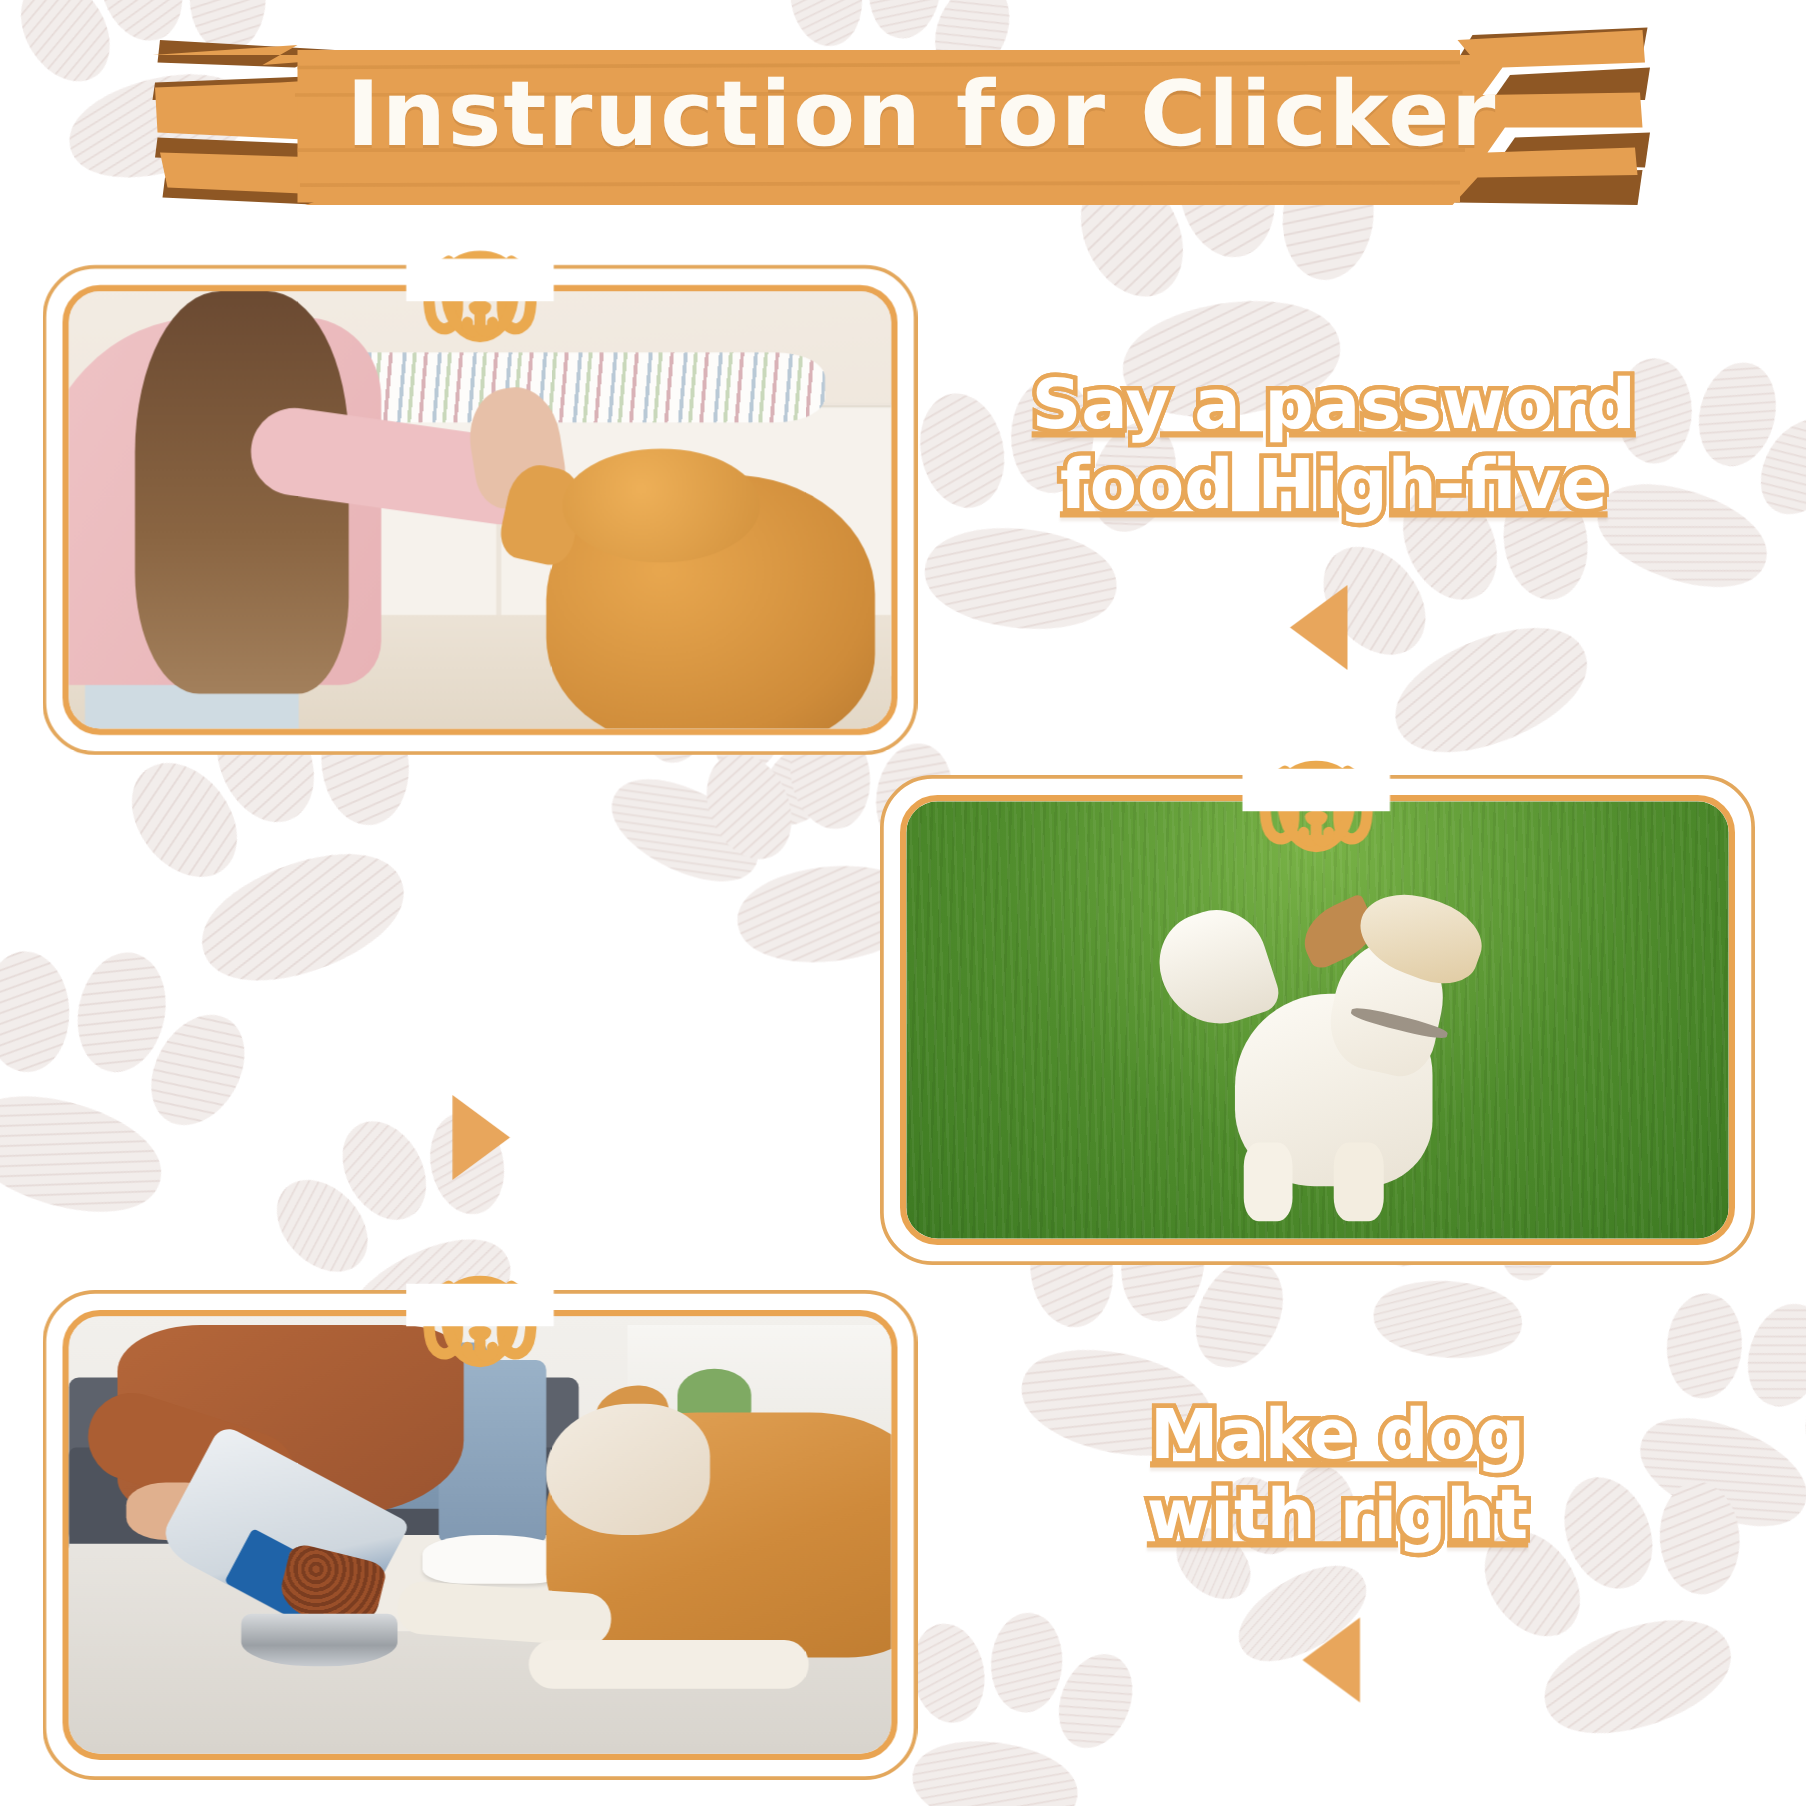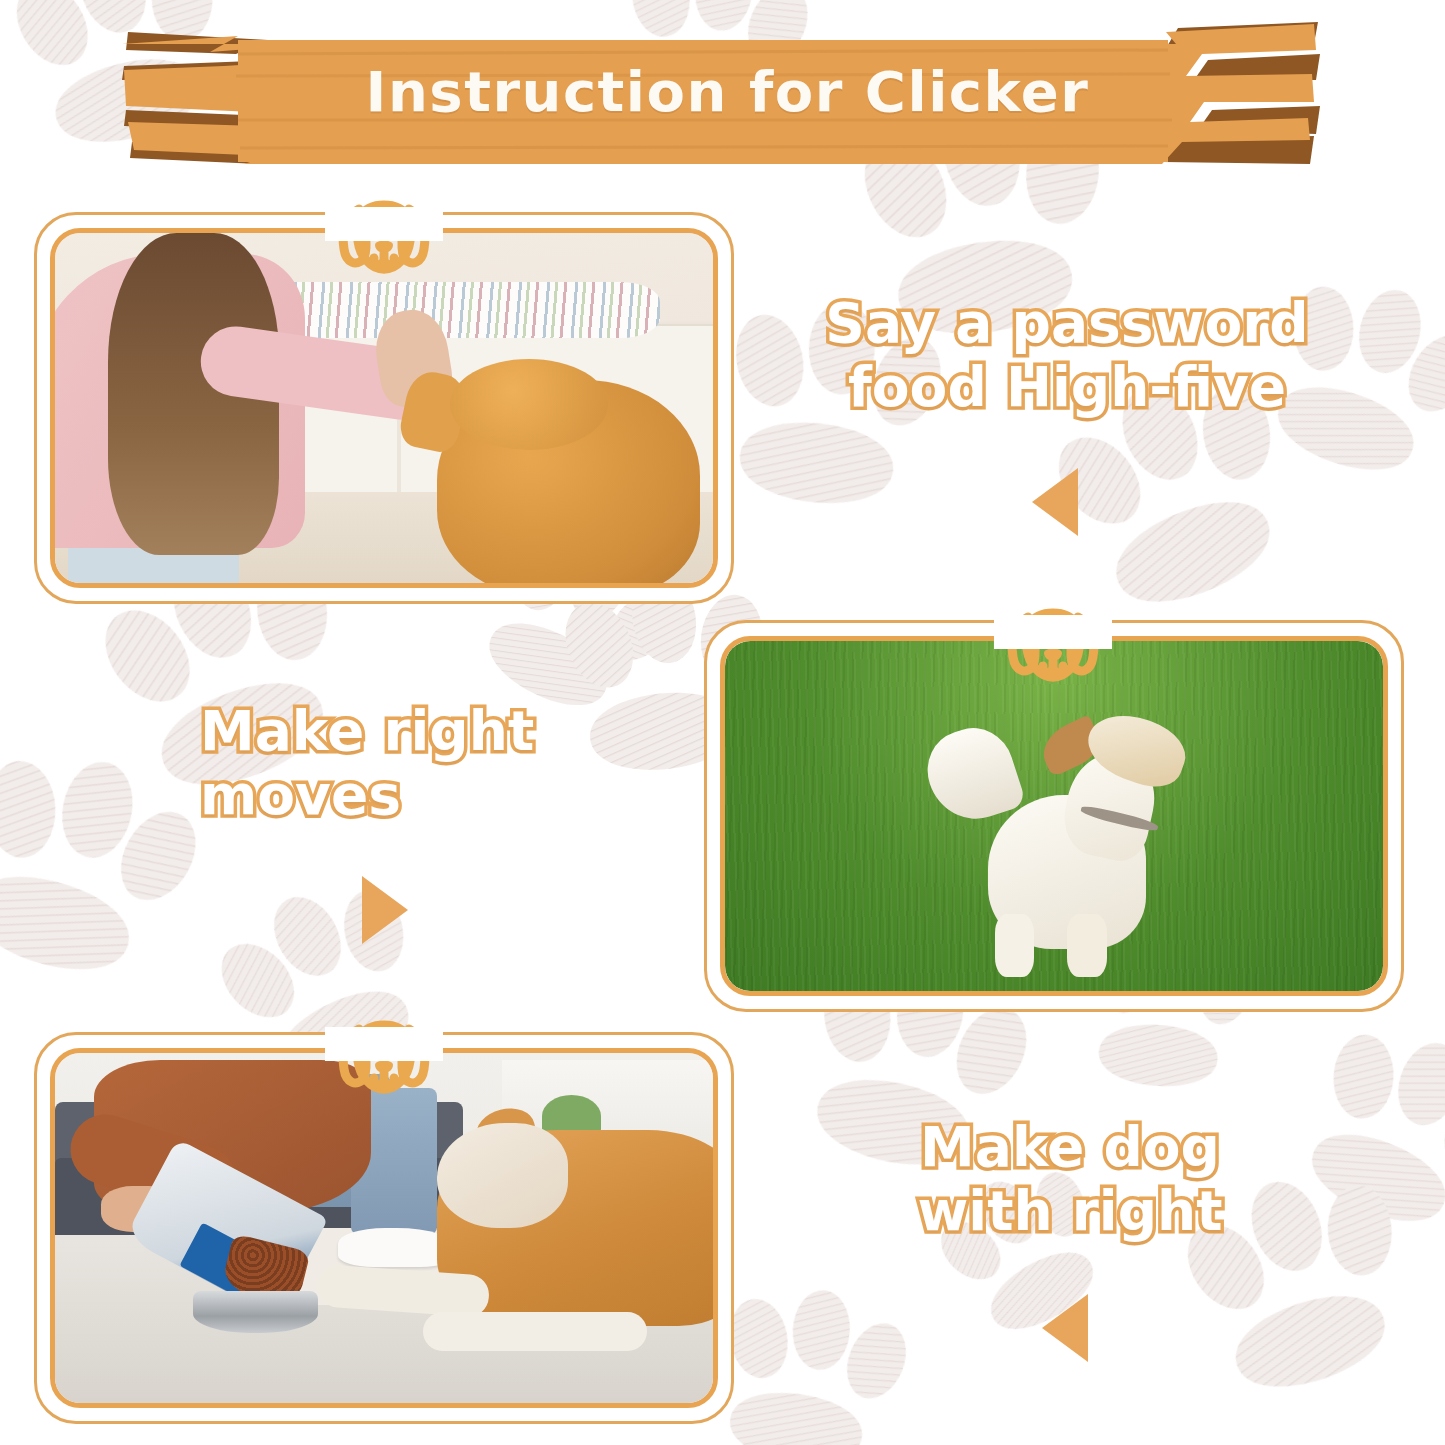--- a/index.html
+++ b/index.html
@@ -12,26 +12,26 @@
   }
   #stage{position:absolute;inset:0;width:1445px;height:1445px;overflow:hidden;background:#fff;}
 
   
   .paw-layer{position:absolute;inset:0;z-index:0;pointer-events:none;}
 
   
   .banner-wrap{position:absolute;left:118px;top:14px;width:1205px;height:158px;z-index:4;}
   .banner-svg{position:absolute;left:0;top:0;}
   .banner-title{
-    position:absolute;left:7px;top:0;width:1205px;height:158px;
+    position:absolute;left:17px;top:0;width:1205px;height:158px;
     display:flex;align-items:center;justify-content:center;
     color:#fdfaf3;
     font-family:"DejaVu Sans", sans-serif;
     font-weight:bold;
-    font-size:56px;
+    font-size:72px;
     letter-spacing:1.5px;
     text-shadow:0 2px 0 rgba(140,84,35,.18);
     padding-bottom:4px;
     box-sizing:border-box;
   }
 
   
   .frame{position:absolute;z-index:3;}
   .frame .outer{
     position:absolute;inset:0;
@@ -64,21 +64,21 @@
   .caption{
     position:absolute;z-index:5;
     font-family:"DejaVu Sans", sans-serif;
     font-weight:bold;
     line-height:1.16;
     color:#ffffff;
     -webkit-text-stroke:7px #e8a758;
     paint-order:stroke fill;
     text-shadow:0 3px 2px rgba(150,110,70,.12);
   }
-  .caption span{display:block;}
+  .caption span{display:block;text-decoration:underline;}
 
   
   .arrow{position:absolute;z-index:5;width:0;height:0;}
   .arrow.left{
     border-top:34px solid transparent;
     border-bottom:34px solid transparent;
     border-right:46px solid #e8a65c;
   }
   .arrow.right{
     border-top:34px solid transparent;
@@ -260,24 +260,20 @@
       </g>
     </svg>
   </div>
 
   <div class="caption" style="left:782px;top:292px;width:570px;font-size:55px;text-align:center;">
     <span>Say a password</span>
     <span>food High-five</span>
   </div>
   <div class="arrow left" style="left:1032px;top:468px;"></div>
 
-  <div class="caption" style="left:200px;top:700px;width:470px;font-size:55px;text-align:left;">
-    <span>Make right</span>
-    <span>moves</span>
-  </div>
   <div class="arrow right" style="left:362px;top:876px;"></div>
 
   <div class="frame" style="left:704px;top:620px;width:700px;height:392px;">
     <div class="outer"></div>
     <div class="inner">
       <div class="photo">
         <div class="scene">
           <div class="obj s2-bg"></div>
           <div class="obj s2-grass"></div>
           <div class="obj s2-tail"></div>

